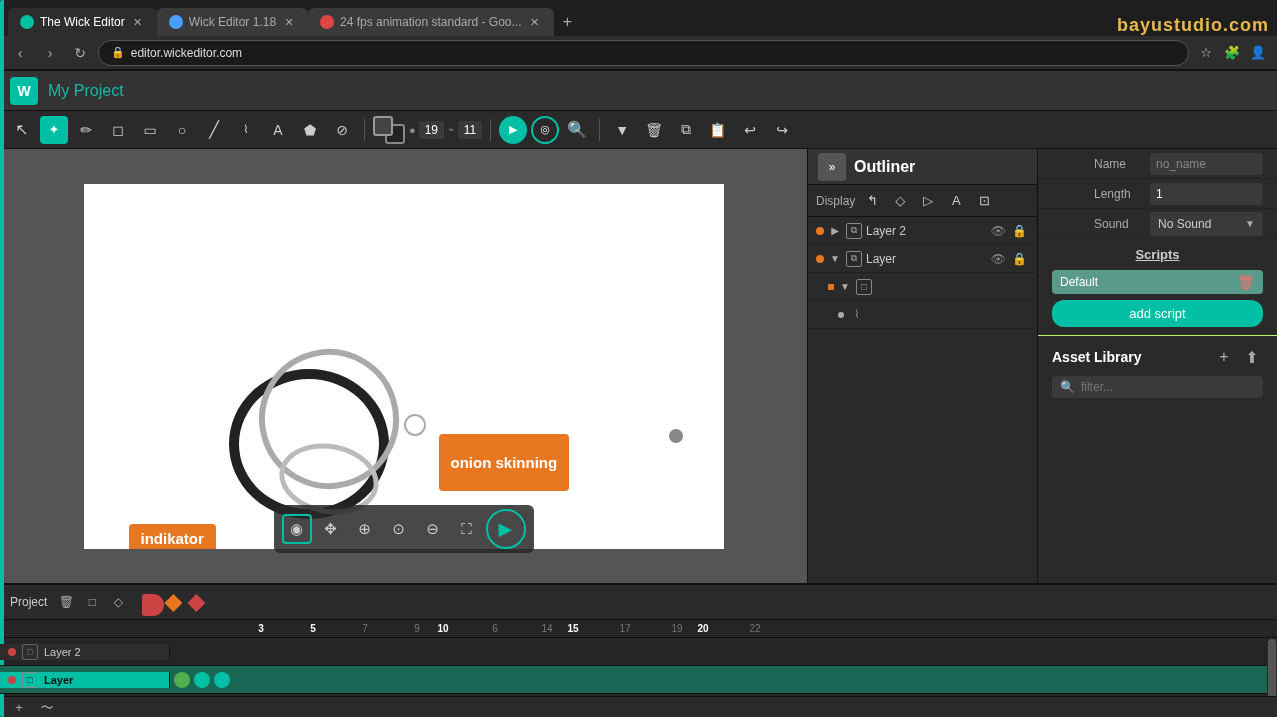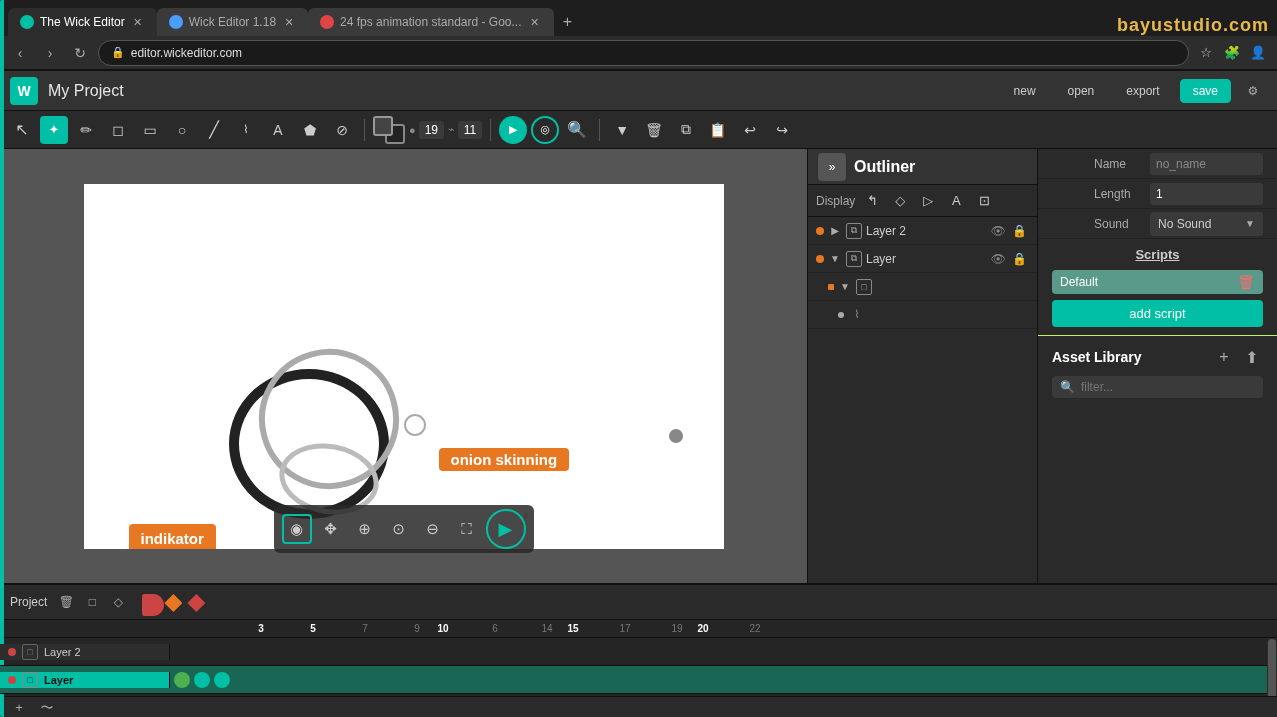--- a/index.html
+++ b/index.html
@@ -21,21 +21,21 @@
     .browser-actions { display: flex; align-items: center; gap: 4px; }
     .browser-icon { width: 22px; height: 22px; display: flex; align-items: center; justify-content: center; border-radius: 50%; cursor: pointer; font-size: 13px; }
     .watermark { color: #e8b84b; font-size: 18px; font-weight: bold; letter-spacing: 1px; }
 
     
     .app { display: flex; flex-direction: column; height: calc(717px - 70px); background: #1e1e1e; }
 
     
     .app-topbar { display: flex; align-items: center; height: 40px; background: #333; border-bottom: 1px solid #111; padding: 0 10px; gap: 10px; }
     .app-logo { width: 28px; height: 28px; background: #00bfa5; border-radius: 4px; display: flex; align-items: center; justify-content: center; color: #fff; font-size: 14px; font-weight: bold; }
-    .app-title { font-size: 16px; color: #e5e5e5; font-weight: 500; flex: 1; }
+    .app-title { font-size: 16px; color: #14b8a6; font-weight: 500; flex: 1; }
     .app-topbar-actions { display: flex; align-items: center; gap: 8px; }
     .topbar-btn { padding: 4px 12px; border-radius: 4px; border: none; background: transparent; color: #ccc; cursor: pointer; font-size: 12px; }
     .topbar-btn.save { background: #00bfa5; color: #fff; border: 1px solid #00bfa5; }
     .topbar-gear { width: 28px; height: 28px; display: flex; align-items: center; justify-content: center; color: #aaa; cursor: pointer; }
 
     
     .toolbar { display: flex; align-items: center; height: 38px; background: #2a2a2a; border-bottom: 1px solid #111; padding: 0 8px; gap: 4px; }
     .tool-btn { width: 28px; height: 28px; display: flex; align-items: center; justify-content: center; border-radius: 4px; cursor: pointer; color: #ccc; font-size: 14px; border: none; background: transparent; }
     .tool-btn.active { background: #00bfa5; color: #fff; }
     .tool-separator { width: 1px; height: 22px; background: #555; margin: 0 4px; }
@@ -47,21 +47,21 @@
 
     
     .canvas-container { flex: 1; position: relative; background: #555; display: flex; align-items: center; justify-content: center; }
     .canvas { background: #fff; width: 640px; height: 365px; position: relative; overflow: hidden; }
     .canvas-bottom-toolbar { position: absolute; bottom: 30px; left: 50%; transform: translateX(-50%); display: flex; align-items: center; gap: 4px; background: rgba(40,40,40,0.85); border-radius: 6px; padding: 4px 8px; }
     .canvas-tool-btn { width: 30px; height: 30px; display: flex; align-items: center; justify-content: center; border-radius: 4px; cursor: pointer; color: #ccc; font-size: 15px; border: 2px solid transparent; }
     .canvas-tool-btn.active { border: 2px solid #00bfa5; }
     .play-btn { width: 40px; height: 40px; border-radius: 50%; background: transparent; border: 2px solid #00bfa5; display: flex; align-items: center; justify-content: center; cursor: pointer; color: #00bfa5; font-size: 18px; }
 
     
-    .label-onion { position: absolute; background: #e87722; color: #fff; padding: 3px 12px; border-radius: 4px; font-size: 15px; font-weight: bold; top: 264px; left: 355px; }
+    .label-onion { position: absolute; background: #e87722; color: #fff; padding: 20px 12px; border-radius: 4px; font-size: 15px; font-weight: bold; top: 250px; left: 355px; }
     .label-indicator { position: absolute; background: #e87722; color: #fff; padding: 6px 12px; border-radius: 4px; font-size: 15px; font-weight: bold; top: 340px; left: 45px; }
 
     
     .circle-black { position: absolute; width: 160px; height: 150px; border: 10px solid #222; border-radius: 50%; top: 185px; left: 145px; }
     .circle-gray { position: absolute; width: 140px; height: 140px; border: 6px solid #aaa; border-radius: 50%; top: 165px; left: 175px; transform: rotate(-15deg); }
     .circle-gray2 { position: absolute; width: 100px; height: 70px; border: 5px solid #bbb; border-radius: 50%; top: 260px; left: 195px; transform: rotate(10deg); }
     .circle-small { position: absolute; width: 22px; height: 22px; border: 2px solid #aaa; border-radius: 50%; top: 230px; left: 320px; background: transparent; }
     .dot-gray { position: absolute; width: 14px; height: 14px; background: #888; border-radius: 50%; top: 245px; left: 585px; }
 
     
@@ -95,21 +95,21 @@
 
     .sound-select { flex: 1; display: flex; align-items: center; background: #3a3a3a; border-radius: 3px; height: 24px; padding: 0 8px; gap: 4px; cursor: pointer; }
     .sound-select-text { color: #ccc; font-size: 12px; flex: 1; }
     .sound-select-arrow { color: #aaa; font-size: 10px; }
 
     .scripts-section { padding: 8px 14px; }
     .scripts-title { color: #ccc; font-size: 13px; font-weight: 600; margin-bottom: 8px; text-align: center; text-decoration: underline; }
     .script-item { display: flex; align-items: center; background: #5a9a8a; border-radius: 4px; padding: 4px 8px; margin-bottom: 6px; cursor: pointer; }
     .script-name { flex: 1; color: #fff; font-size: 12px; }
     .script-delete { color: #ff6b6b; font-size: 14px; cursor: pointer; }
-    .add-script-btn { width: 100%; background: #00bfa5; color: #fff; border: none; border-radius: 4px; padding: 6px; font-size: 13px; cursor: pointer; text-align: center; }
+    .add-script-btn { width: 100%; background: #00bfa5; color: #fff; border: none; border-radius: 12px; padding: 6px; font-size: 13px; cursor: pointer; text-align: center; }
 
     .asset-library { padding: 10px 14px; border-top: 1px solid #bef264; }
     .asset-header { display: flex; align-items: center; margin-bottom: 8px; gap: 6px; }
     .asset-title { flex: 1; color: #fff; font-size: 14px; font-weight: 600; }
     .asset-btn { width: 22px; height: 22px; display: flex; align-items: center; justify-content: center; color: #aaa; font-size: 16px; cursor: pointer; }
     .asset-filter { display: flex; align-items: center; background: #3a3a3a; border-radius: 4px; padding: 4px 8px; gap: 6px; }
     .asset-filter-icon { color: #888; font-size: 12px; }
     .asset-filter-input { flex: 1; background: transparent; border: none; color: #eab308; font-size: 12px; outline: none; }
 
     
@@ -171,27 +171,20 @@
   </div>
 </div>
 
 <div class="app">
 
   <div class="app-topbar">
     <div class="app-logo">
       <span>W</span>
     </div>
     <span class="app-title">My Project</span>
-    <div class="app-topbar-actions">
-      <button class="topbar-btn">new</button>
-      <button class="topbar-btn">open</button>
-      <button class="topbar-btn">export</button>
-      <button class="topbar-btn save">save</button>
-      <div class="topbar-gear">⚙</div>
-    </div>
   </div>
 
   <div class="toolbar">
     <div class="tool-btn" style="font-size:16px;">↖</div>
     <div class="tool-btn active" style="font-size:13px;">✦</div>
     <div class="tool-btn">✏</div>
     <div class="tool-btn">◻</div>
     <div class="tool-btn">▭</div>
     <div class="tool-btn">○</div>
     <div class="tool-btn" style="font-size:16px;">╱</div>

